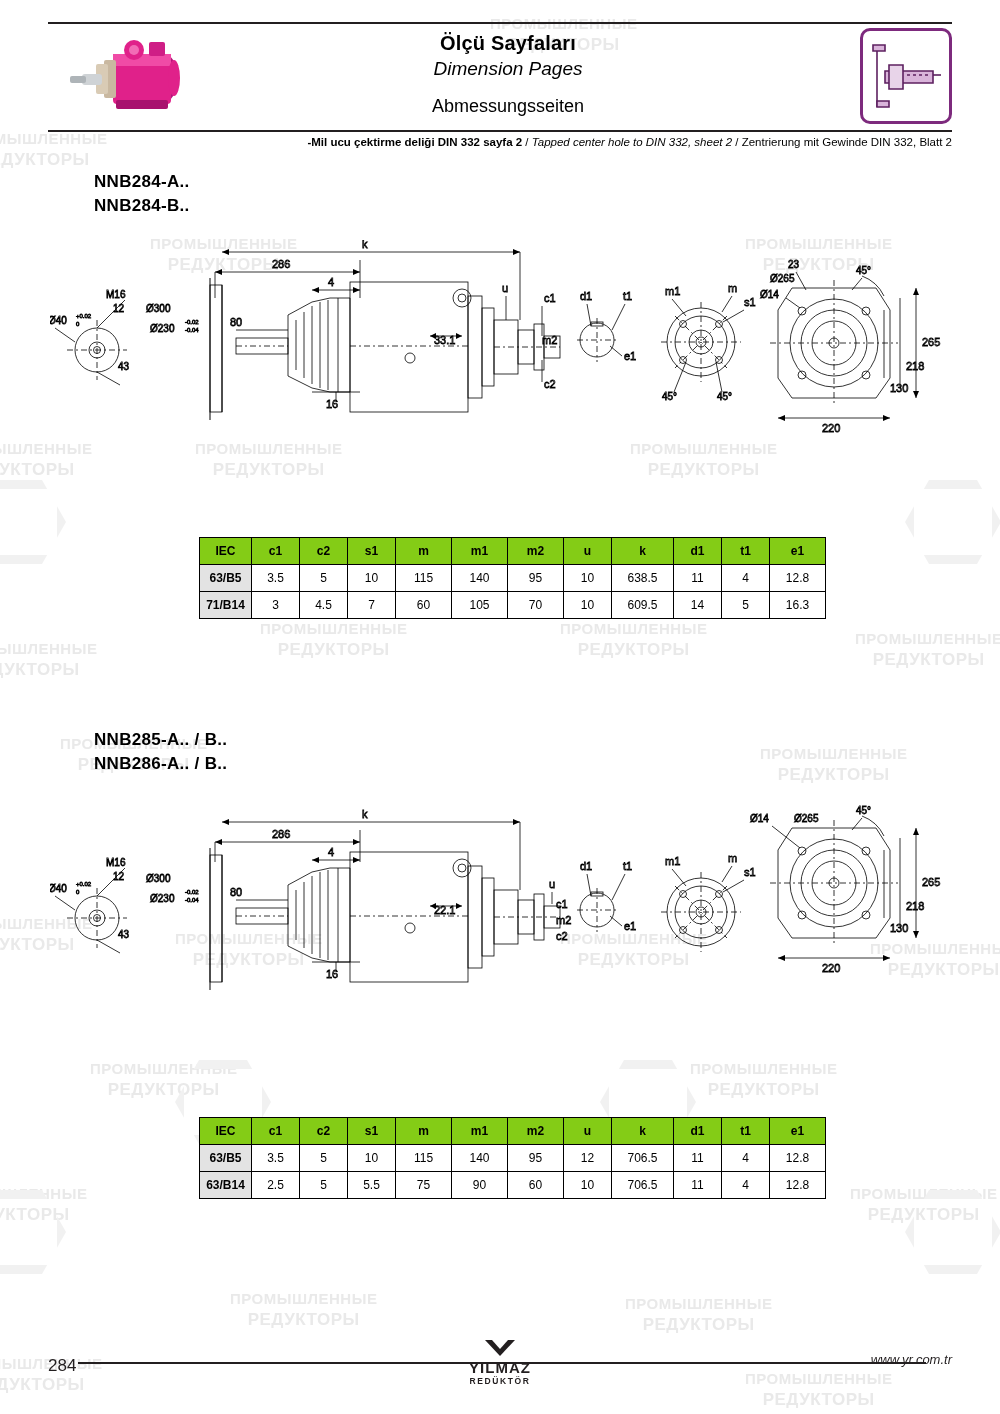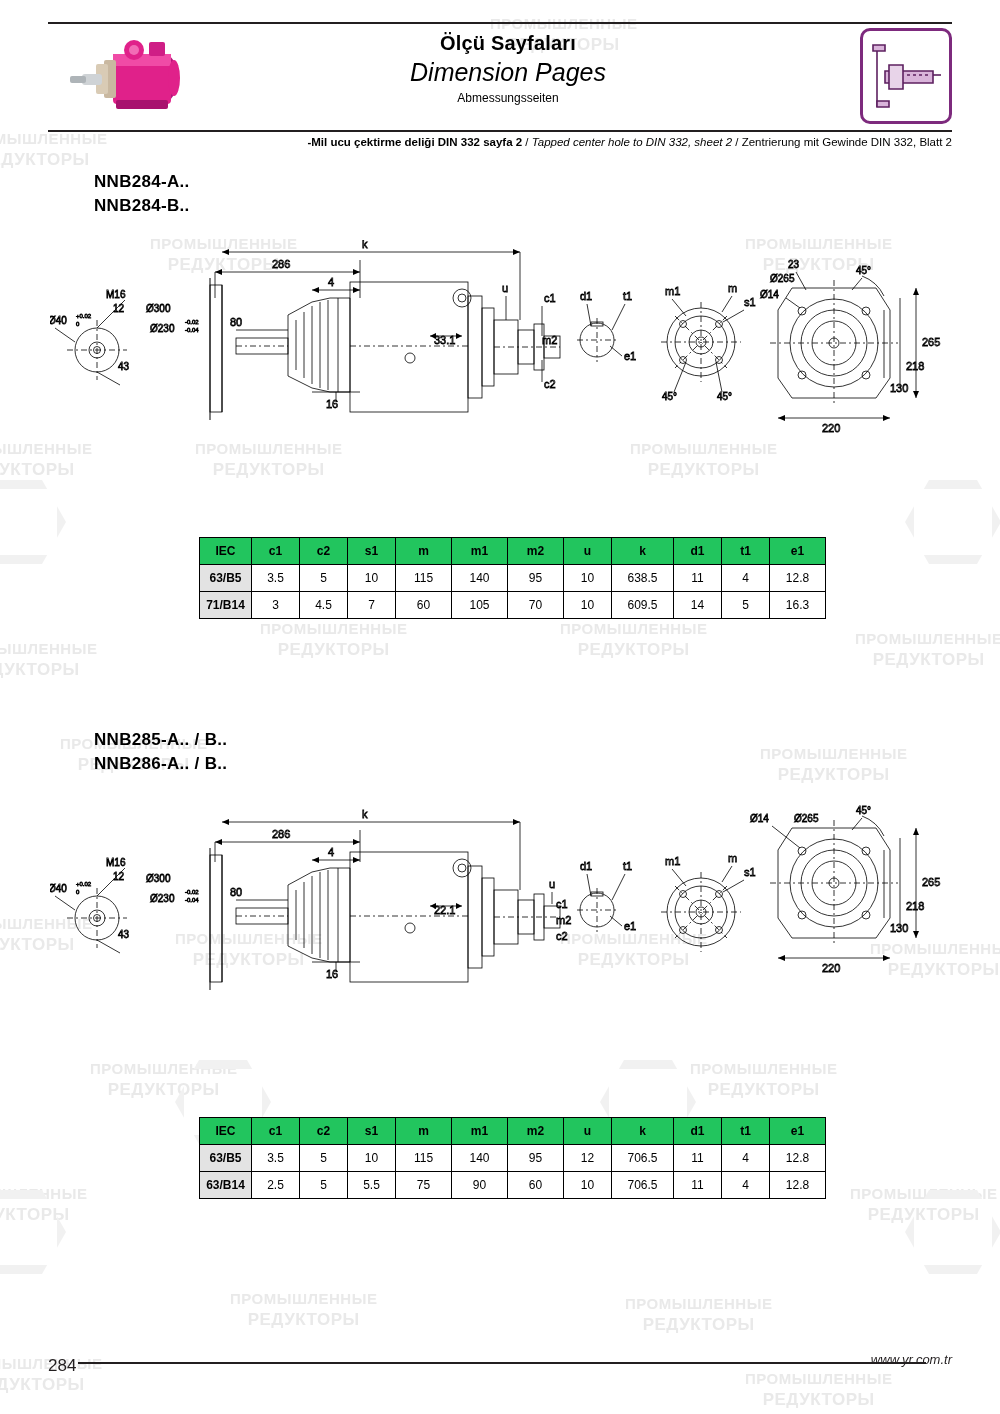--- a/index.html
+++ b/index.html
@@ -52,22 +52,22 @@
   .header-rule-top{
     position:absolute; left:0; top:0; width:904px; height:2px; background:#231f20;
   }
   .header-rule-bot{
     position:absolute; left:0; top:108px; width:904px; height:2px; background:#231f20;
   }
   .title-block{
     position:absolute; left:250px; top:10px; width:420px; text-align:center;
   }
   .title-tr{ font-size:20px; font-weight:bold; letter-spacing:0.2px; }
-  .title-en{ font-size:25px; font-style:italic; margin-top:3px; }
-  .title-de{ font-size:12px; margin-top:4px; }
+  .title-en{ font-size:19px; font-style:italic; margin-top:3px; }
+  .title-de{ font-size:18px; margin-top:16px; }
 
   .header-gear{
     position:absolute; left:8px; top:12px; width:150px; height:92px;
   }
 
   .caliper-box{
     position:absolute; right:0; top:6px;
     width:92px; height:96px;
     border:3px solid #7d2a7d;
     border-radius:10px;
@@ -99,21 +99,21 @@
     font-size:12px;
   }
   table.dim th, table.dim td{
     border:1px solid #000;
     text-align:center;
     vertical-align:middle;
     height:27px;
     padding:0 4px;
   }
   table.dim th{
-    background:#22c55e;
+    background:#84cc16;
     font-weight:bold;
   }
   table.dim td.iec{
     background:#e3e3e3;
     font-weight:bold;
   }
   table.dim td{ background:#fff; }
 
   
   .footer-rule{
@@ -704,14 +704,22 @@
         <td>11</td>
         <td>4</td>
         <td>12.8</td>
       </tr>
     </tbody>
   </table>
 
   <div class="footer-rule"></div>
   <div class="page-num">284</div>
   <div class="footer-url">www.yr.com.tr</div>
+  <div class="logo">
+    <svg width="34" height="20" viewBox="0 0 34 20" style="display:block;margin:0 auto 1px;">
+      <polygon points="2,2 32,2 17,18" fill="#231f20"></polygon>
+      <polygon points="9,2 25,2 17,11" fill="#ffffff"></polygon>
+    </svg>
+    <div class="logo-name">YILMAZ</div>
+    <div class="logo-sub">REDÜKTÖR</div>
+  </div>
 
 </div>
 
 </body></html>

